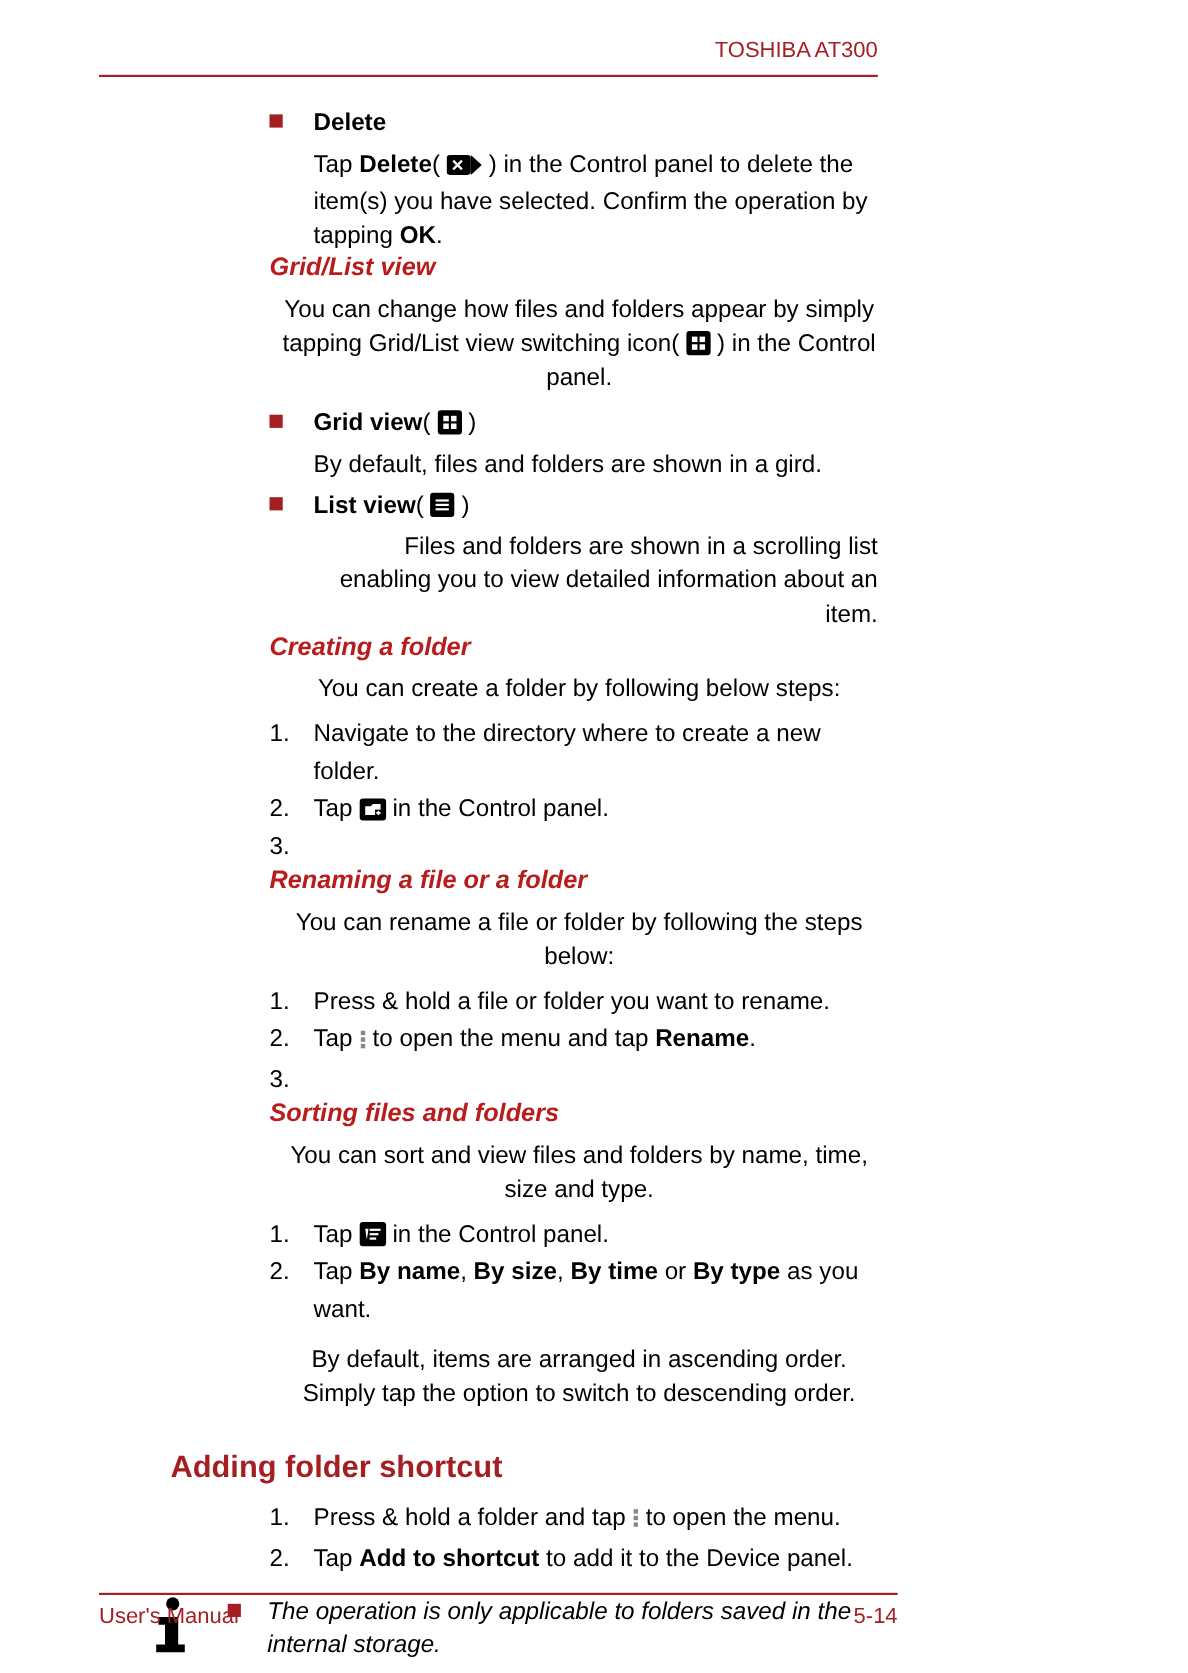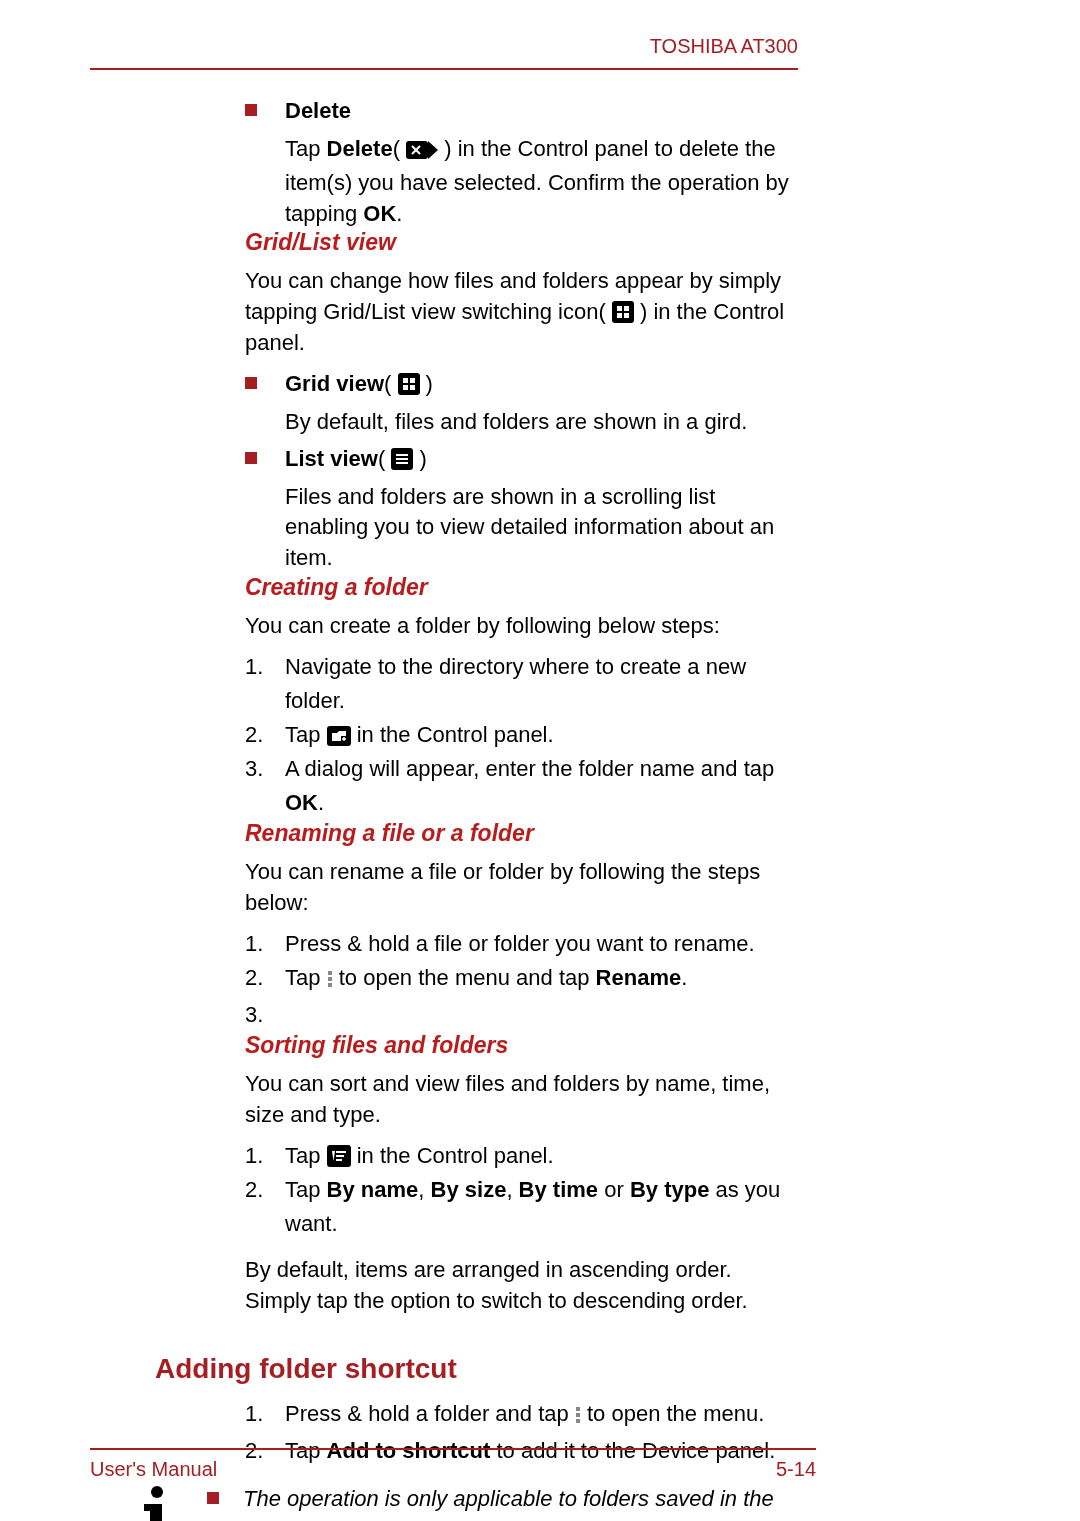--- a/index.html
+++ b/index.html
@@ -49,21 +49,22 @@
     font-weight: bold;
     font-size: 22px;
   }
   .body-text {
     font-size: 22px;
     line-height: 1.4;
     margin-top: 10px;
     margin-left: 40px;
   }
   .body-text.no-indent {
-    margin-left: 0;
+    margin-left: 10px;
+    text-align: center;
   }
   .subheading {
     color: #b91c1c;
     font-weight: bold;
     font-style: italic;
     font-size: 23px;
     margin-bottom: 10px;
   }
   .section-heading {
     color: #a41e22;
@@ -198,21 +199,21 @@
     <div class="bullet-row" style="margin-top:8px;">
       <div class="bullet-square"></div>
       <div>
         <span class="bullet-label"><span>List view</span></span><span style="font-size:22px;">( </span><span class="icon-box">
           <svg width="14" height="14">
               <rect x="1" y="2" width="12" height="2" fill="#fff"></rect>
               <rect x="1" y="6" width="12" height="2" fill="#fff"></rect>
               <rect x="1" y="10" width="12" height="2" fill="#fff"></rect>
             </svg>
         </span><span style="font-size:22px;"> )</span>
-        <div class="body-text" style="margin-left:0;">Files and folders are shown in a scrolling list enabling you to view detailed information about an item.</div>
+        <div class="body-text" style="margin-left:18px;text-align:right;">Files and folders are shown in a scrolling list enabling you to view detailed information about an item.</div>
       </div>
     </div>
 
     <div class="subheading">Creating a folder</div>
     <div class="body-text no-indent">You can create a folder by following below steps:</div>
     <ol class="numlist">
       <li>
           <span class="num">1.</span>
           <span>Navigate to the directory where to create a new folder.</span>
         </li>
@@ -220,21 +221,20 @@
           <span class="num">2.</span>
           <span><span>Tap </span><span class="icon-box"><svg width="16" height="12">
                 <path d="M1 3 L6 3 L8 1 L15 1 L15 11 L1 11 Z" fill="#fff"></path>
                 <rect x="10" y="6" width="6" height="6" fill="#000"></rect>
                 <line x1="13" y1="7" x2="13" y2="11" stroke="#fff" stroke-width="1.5"></line>
                 <line x1="11" y1="9" x2="15" y2="9" stroke="#fff" stroke-width="1.5"></line>
               </svg></span><span> in the Control panel.</span></span>
         </li>
       <li>
           <span class="num">3.</span>
-          <span><span>A dialog will appear, enter the folder name and tap </span><b>OK</b><span>.</span></span>
         </li>
     </ol>
 
     <div class="subheading">Renaming a file or a folder</div>
     <div class="body-text no-indent">You can rename a file or folder by following the steps below:</div>
     <ol class="numlist">
       <li>
           <span class="num">1.</span>
           <span>Press &amp; hold a file or folder you want to rename.</span>
         </li>

